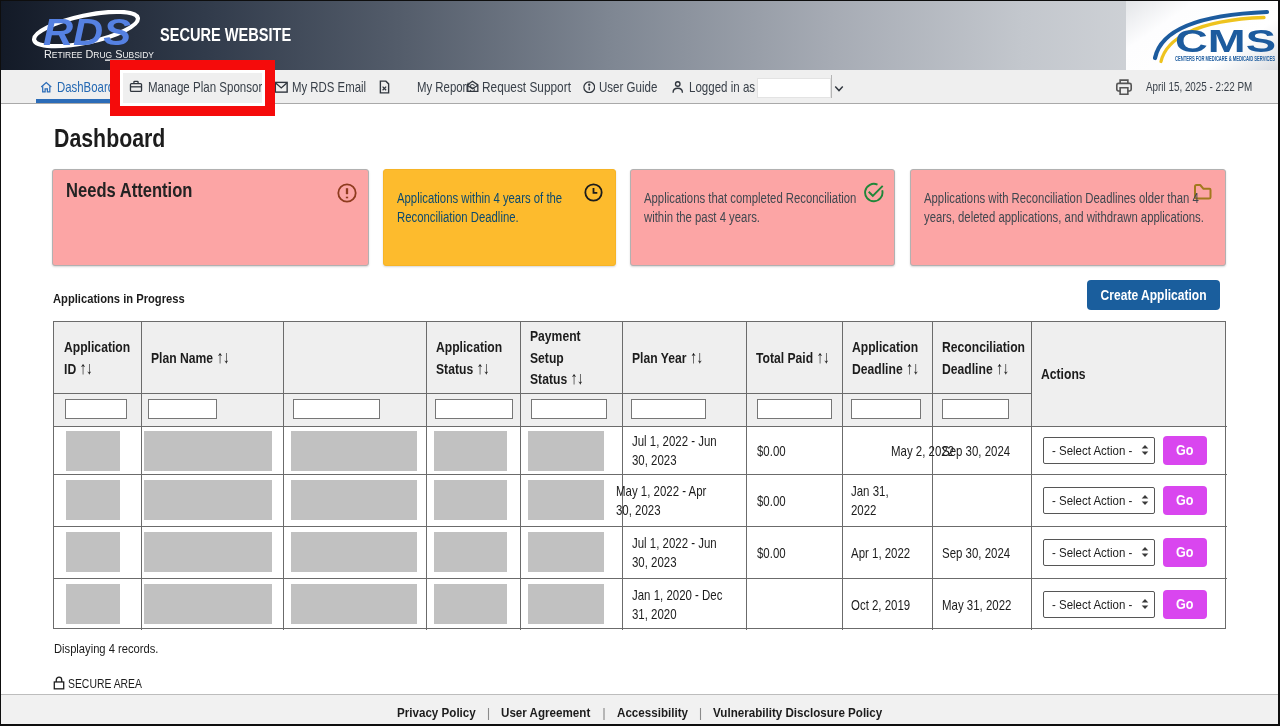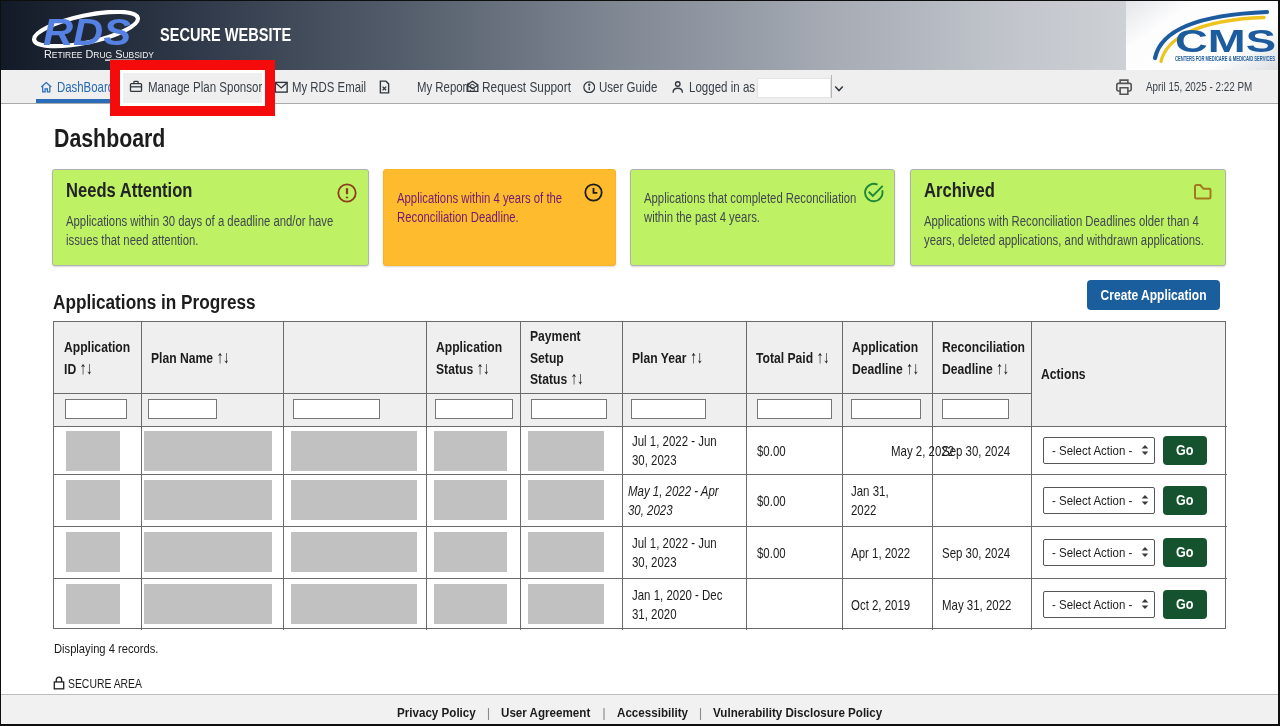--- a/index.html
+++ b/index.html
@@ -22,42 +22,42 @@
 .nico { position:absolute; }
 .dash-underline { position:absolute; left:35px; top:29px; width:87px; height:3.5px; background:#2b6cb8; }
 .login-box { position:absolute; left:756px; top:7.5px; width:74px; height:20px; background:#fff; border:1px solid #e3e3e3; }
 .login-sep { position:absolute; left:830px; top:5px; width:1px; height:23px; background:#b5b5b5; }
 
 
 .redbox { position:absolute; left:109.5px; top:60px; width:165.5px; height:55.5px; border:10px solid #f50b0b; box-shadow:inset 0 0 0 3px #ffffff; z-index:50; }
 
 
 .h1 { position:absolute; left:54px; top:123px; font-size:26px; font-weight:bold; color:#1c1c1c; }
-.card { position:absolute; top:169px; height:97px; background:#bef264; border:1px solid #b1b1b1; border-radius:3px; box-shadow:0 1px 2px rgba(0,0,0,0.16); padding:9px 12.5px; }
+.card { position:absolute; top:169px; height:97px; background:#fca5a5; border:1px solid #b1b1b1; border-radius:3px; box-shadow:0 1px 2px rgba(0,0,0,0.16); padding:9px 12.5px; }
 .card.amber { background:#fdbb2d; border-color:#f6b426; }
 .card h2 { font-size:19.5px; font-weight:bold; color:#232323; }
 .card .body { font-size:14px; color:#40474f; margin-top:10px; line-height:19px; }
 .card .cicon { position:absolute; top:12.5px; right:11.5px; }
 
-.tbl-title { position:absolute; left:53px; top:291px; font-size:20px; font-weight:bold; color:#1c1c1c; }
+.tbl-title { position:absolute; left:53px; top:291px; font-size:13px; font-weight:bold; color:#1c1c1c; }
 .btn-create { position:absolute; left:1087px; top:280px; width:133px; height:30px; background:#1a5e9d; color:#fff; font-weight:bold; font-size:14px; border-radius:4px; display:flex; align-items:center; justify-content:center; }
 
 
 .tbl { position:absolute; left:53px; top:321px; width:1173px; height:308px; border:1px solid #6b6b6b; background:#fff; }
 .tbl .gray { position:absolute; left:0; top:0; width:100%; height:104px; background:#efefef; }
 .vl { position:absolute; top:0; width:1px; height:308px; background:#6b6b6b; }
 .hl { position:absolute; left:0; width:1173px; height:1px; background:#6b6b6b; }
 .hc { position:absolute; display:flex; align-items:center; font-size:15px; font-weight:bold; color:#1c1c1c; line-height:21.5px; }
 .ar { font-size:17.5px; font-weight:400; letter-spacing:-1px; color:#111; }
 .fc input { position:absolute; height:20px; border:1px solid #767676; background:#fff; }
 .bc { position:absolute; display:flex; align-items:center; font-size:14.5px; color:#1c1c1c; line-height:19.5px; padding-top:2.5px; }
 .gbox { position:absolute; background:#c1c1c1; height:40px; }
 .selbox { position:absolute; width:112px; height:27px; border:1px solid #565656; border-radius:2px; background:#fff; font-size:13.5px; color:#1c1c1c; display:flex; align-items:center; }
 .selbox svg { position:absolute; right:5px; }
-.btn-go { position:absolute; width:44px; height:29px; background:#14532d; color:#fff; font-weight:bold; font-size:14px; border-radius:4px; display:flex; align-items:center; justify-content:center; }
+.btn-go { position:absolute; width:44px; height:29px; background:#d946ef; color:#fff; font-weight:bold; font-size:14px; border-radius:4px; display:flex; align-items:center; justify-content:center; }
 
 .disp { position:absolute; left:54px; top:641px; font-size:13px; color:#1c1c1c; }
 .secure { position:absolute; left:53px; top:675px; height:16px; }
 .footer { position:absolute; left:1px; top:694px; width:1277px; height:30px; background:#f1f1f1; border-top:1px solid #bdbdbd; display:flex; align-items:center; justify-content:center; padding-top:6px; font-size:13.5px; font-weight:bold; color:#1c1c1c; }
 .footer .sep { color:#8a8a8a; font-weight:normal; padding:0 11px; }
 </style>
 </head>
 <body>
 
 <div class="topbar">
@@ -159,38 +159,36 @@
 
 <div class="h1"><span class="cx" style="transform:scaleX(0.82);">Dashboard</span></div>
 
 <div class="card" style="left:52px; width:317px;">
   <h2><span class="cx" style="transform:scaleX(0.85);">Needs Attention</span></h2>
   <svg class="cicon" width="20" height="20" viewBox="0 0 20 20" fill="none" stroke="#8e3b1e" stroke-width="1.8">
       <circle cx="10" cy="10" r="8.7"></circle>
       <path d="M10 5.2 V11.2" stroke-width="2.3"></path>
       <path d="M10 13.7 V15.3" stroke-width="2.3"></path>
     </svg>
-  <div class="body"><span class="cx" style="transform:scaleX(0.81); line-height:19px;">Applications within 30 days of a deadline and/or have<br>issues that need attention.</span></div>
 </div>
 <div class="card amber" style="left:383px; width:233px;">
   <svg class="cicon" style="right:12px; top:12.5px;" width="19" height="19" viewBox="0 0 20 20" fill="none" stroke="#1c1c1c" stroke-width="1.9">
       <circle cx="10" cy="10" r="8.6"></circle>
       <path d="M10 5.2 V10.4 H14"></path>
     </svg>
-  <div class="body" style="color:#701a75;"><span class="cx" style="transform:scaleX(0.81); line-height:19px;">Applications within 4 years of the<br>Reconciliation Deadline.</span></div>
+  <div class="body" style="color:#0c4a6e;"><span class="cx" style="transform:scaleX(0.81); line-height:19px;">Applications within 4 years of the<br>Reconciliation Deadline.</span></div>
 </div>
 <div class="card" style="left:630px; width:265px;">
   <svg class="cicon" style="right:9px; top:11.5px;" width="22" height="22" viewBox="0 0 22 22" fill="none" stroke="#1f8739" stroke-width="1.9">
       <path d="M19.2 8.35 A8.7 8.7 0 1 1 14.5 2.7"></path>
       <path d="M5.7 9.8 L9.8 13.8 L19.7 3.8"></path>
     </svg>
   <div class="body"><span class="cx" style="transform:scaleX(0.81); line-height:19px;">Applications that completed Reconciliation<br>within the past 4 years.</span></div>
 </div>
 <div class="card" style="left:910px; width:316px;">
-  <h2><span class="cx" style="transform:scaleX(0.85);">Archived</span></h2>
   <svg class="cicon" style="right:13.5px; top:14px;" width="17.5" height="15.5" viewBox="0 0 17.5 15.5" fill="none" stroke="#a2791d" stroke-width="2" stroke-linejoin="round">
       <path d="M1 2.5 Q1 1, 2.5 1 H6.2 L9.5 4.8 H15.5 Q16.5 4.8 16.5 6 V13.2 Q16.5 14.5 15 14.5 H2.5 Q1 14.5 1 13.2 Z"></path>
     </svg>
   <div class="body"><span class="cx" style="transform:scaleX(0.81); line-height:19px;">Applications with Reconciliation Deadlines older than 4<br>years, deleted applications, and withdrawn applications.</span></div>
 </div>
 
 <div class="tbl-title"><span class="cx" style="transform:scaleX(0.86);">Applications in Progress</span></div>
 <div class="btn-create">
     <span class="cx" style="transform:scaleX(0.86); transform-origin:50% 50%;">Create Application</span>
   </div>
@@ -278,21 +276,21 @@
     </div>
   <div class="btn-go" style="left:1109px; top:113.5px;">
       <span class="cx" style="transform:scaleX(0.9); transform-origin:50% 50%;">Go</span>
     </div>
 
   <div class="gbox" style="left:12px; top:158px; width:53.5px;"></div>
   <div class="gbox" style="left:90px; top:158px; width:128px;"></div>
   <div class="gbox" style="left:237px; top:158px; width:125.5px;"></div>
   <div class="gbox" style="left:379.5px; top:158px; width:73.5px;"></div>
   <div class="gbox" style="left:474px; top:158px; width:76px;"></div>
-  <div class="bc" style="left:574px; top:152px; height:52px;font-style:italic;">
+  <div class="bc" style="left:562px; top:152px; height:52px;">
       <span class="cx" style="transform:scaleX(0.79);">May 1, 2022 - Apr<br>30, 2023</span>
     </div>
   <div class="bc" style="left:703px; top:152px; height:52px;">
       <span class="cx" style="transform:scaleX(0.79);">$0.00</span>
     </div>
   <div class="bc" style="left:796.5px; top:152px; height:52px;">
       <span class="cx" style="transform:scaleX(0.79);">Jan 31,<br>2022</span>
     </div>
   <div class="selbox" style="left:989px; top:164.5px;">
       <span class="cx" style="transform:scaleX(0.85); margin-left:8px;">- Select Action -</span>

